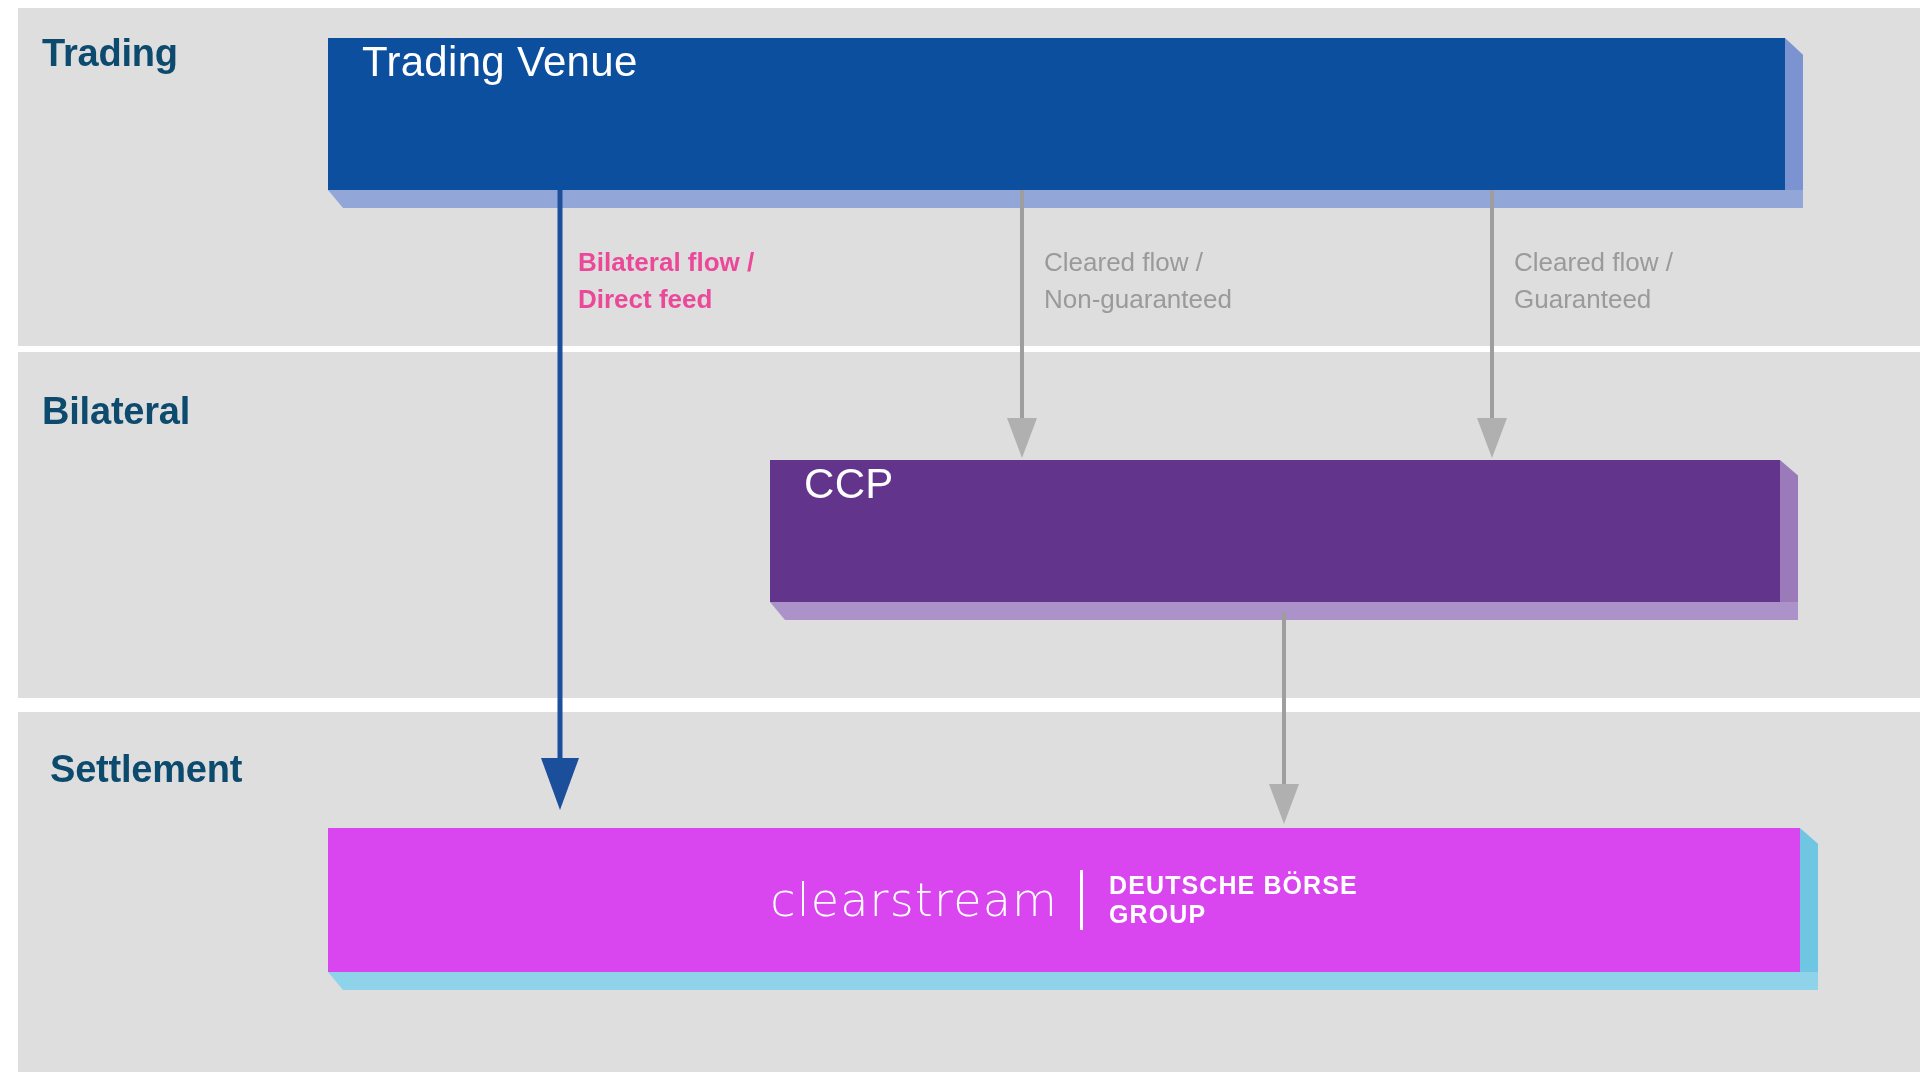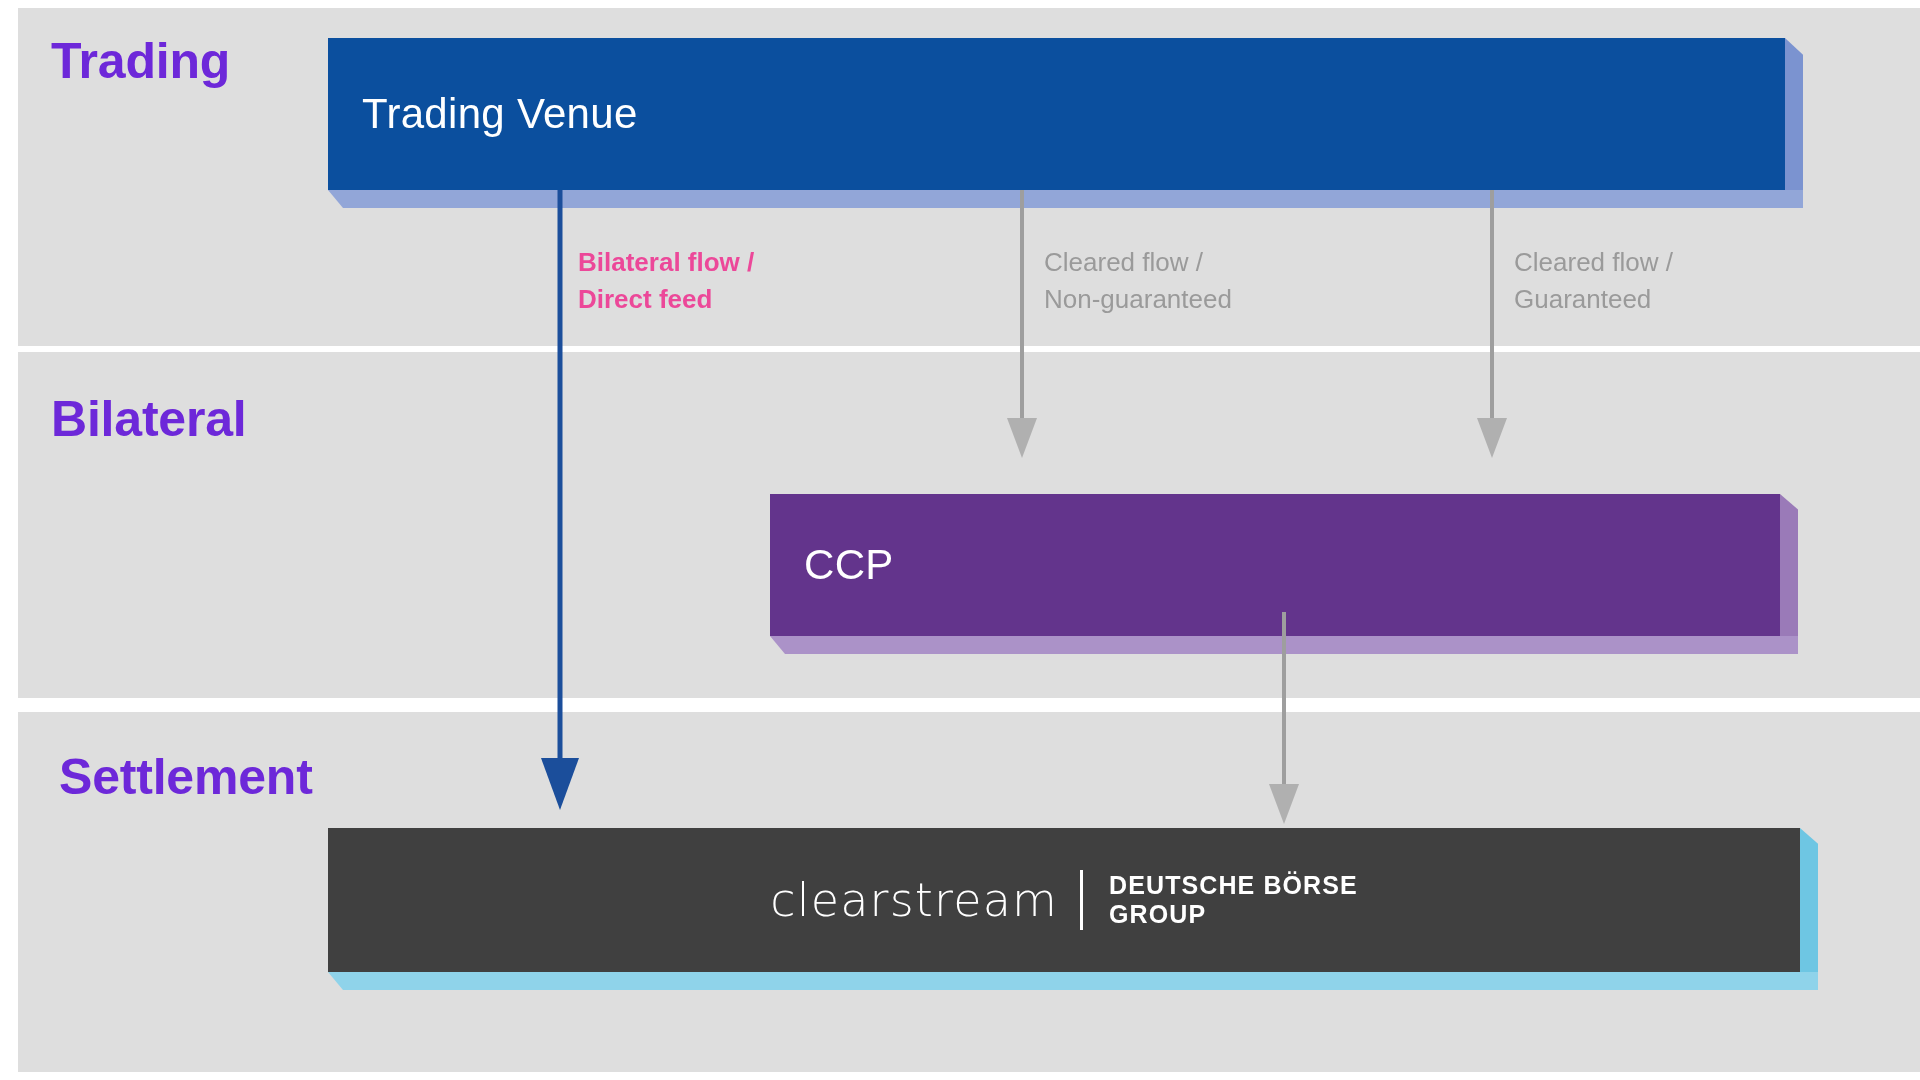--- a/index.html
+++ b/index.html
@@ -26,44 +26,43 @@
     left: 18px;
     right: 0px;
   }
   #band-trading    { top: 8px;   height: 338px; }
   #band-clearing   { top: 352px; height: 346px; }
   #band-settlement { top: 712px; height: 360px; }
 
   
   .lane-label {
     position: absolute;
-    left: 51px;
-    font-size: 50px;
+    left: 42px;
+    font-size: 38px;
     font-weight: bold;
-    color: #6d28d9;
+    color: #0c4a6e;
     letter-spacing: -0.2px;
     white-space: nowrap;
     font-family: "Liberation Sans", sans-serif;
   }
   #label-trading    { top: 32px;  }
   #label-clearing   { top: 390px; }
   #label-settlement { top: 748px; margin-left: 8px; }
 
   
   .box3d {
     position: absolute;
   }
   .box3d .face {
     position: absolute;
     left: 0;
     top: 0;
     width: 100%;
     height: 100%;
     display: flex;
-    align-items: center;
   }
   .box3d .side {
     position: absolute;
     top: 0;
     left: 100%;
     width: 18px;
     height: 100%;
     clip-path: polygon(0 0, 100% 11%, 100% 100%, 0 100%);
   }
   .box3d .bottom {
@@ -83,28 +82,28 @@
     letter-spacing: 0.3px;
   }
 
   
   #box-trading-venue { left: 328px; top: 38px; width: 1457px; height: 152px; }
   #box-trading-venue .face   { background: #0b4f9e; }
   #box-trading-venue .side   { background: #7b93d0; }
   #box-trading-venue .bottom { background: #92a6d8; }
 
   
-  #box-ccp { left: 770px; top: 460px; width: 1010px; height: 142px; margin-top: 34px; }
+  #box-ccp { left: 770px; top: 460px; width: 1010px; height: 142px; }
   #box-ccp .face   { background: #63348c; }
   #box-ccp .side   { background: #9a7ab8; }
   #box-ccp .bottom { background: #ab92c8; }
 
   
   #box-settlement { left: 328px; top: 828px; width: 1472px; height: 144px; }
-  #box-settlement .face   { background: #404040; justify-content: center; }
+  #box-settlement .face   { background: #d946ef; justify-content: center; }
   #box-settlement .side   { background: #6ec6e3; }
   #box-settlement .bottom { background: #8fd3ea; }
 
   
   #logo-lockup {
     display: flex;
     align-items: center;
     padding-left: 0;
   }
   #logo-clearstream {

